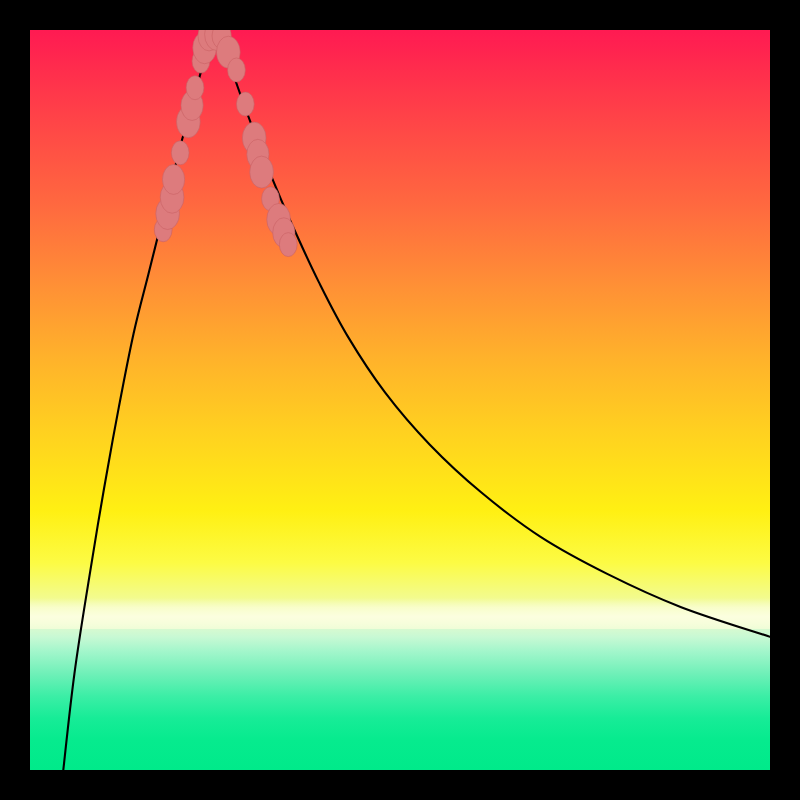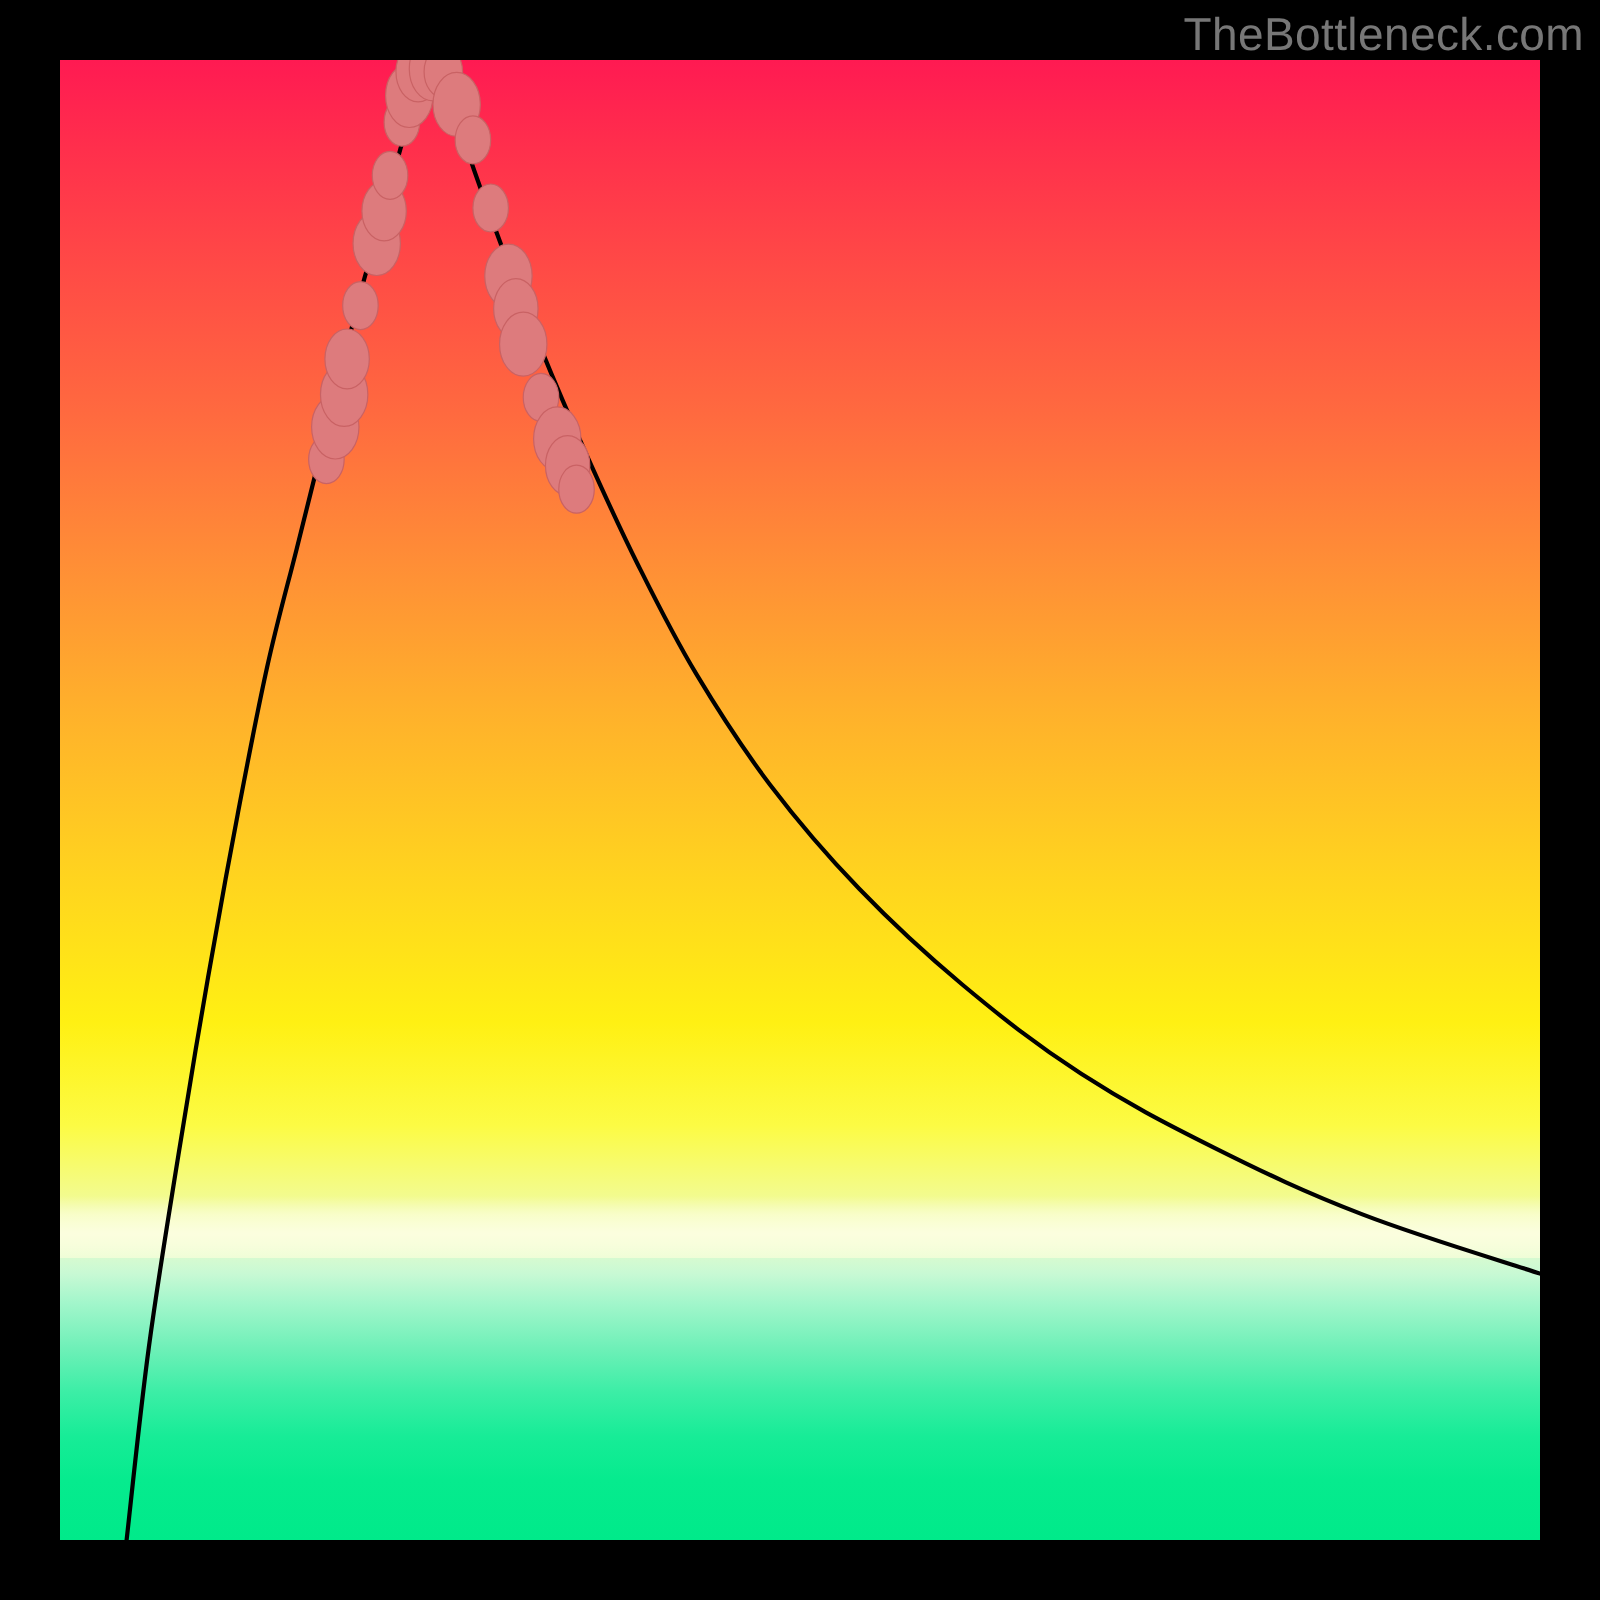--- a/index.html
+++ b/index.html
@@ -125,14 +125,13 @@
           <ellipse cx="30.8" cy="16.799999999999997" rx="1.5" ry="2.0250000000000004" class="dot" vector-effect="non-scaling-stroke"></ellipse>
           <ellipse cx="31.3" cy="19.200000000000003" rx="1.6" ry="2.16" class="dot" vector-effect="non-scaling-stroke"></ellipse>
           <ellipse cx="32.5" cy="22.799999999999997" rx="1.2" ry="1.62" class="dot" vector-effect="non-scaling-stroke"></ellipse>
           <ellipse cx="33.6" cy="25.599999999999994" rx="1.6" ry="2.16" class="dot" vector-effect="non-scaling-stroke"></ellipse>
           <ellipse cx="34.3" cy="27.400000000000006" rx="1.5" ry="2.0250000000000004" class="dot" vector-effect="non-scaling-stroke"></ellipse>
           <ellipse cx="34.9" cy="29" rx="1.2" ry="1.62" class="dot" vector-effect="non-scaling-stroke"></ellipse>
         </g>
     </svg>
   </div>
 
-  <div class="watermark">TheBottleneck.com</div>
 </div>
 
 </body></html>

